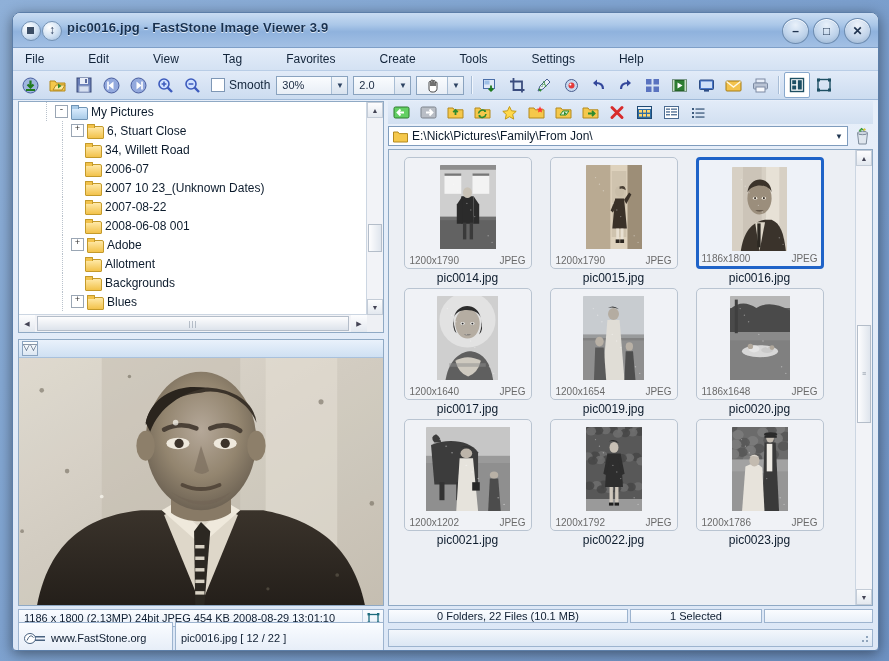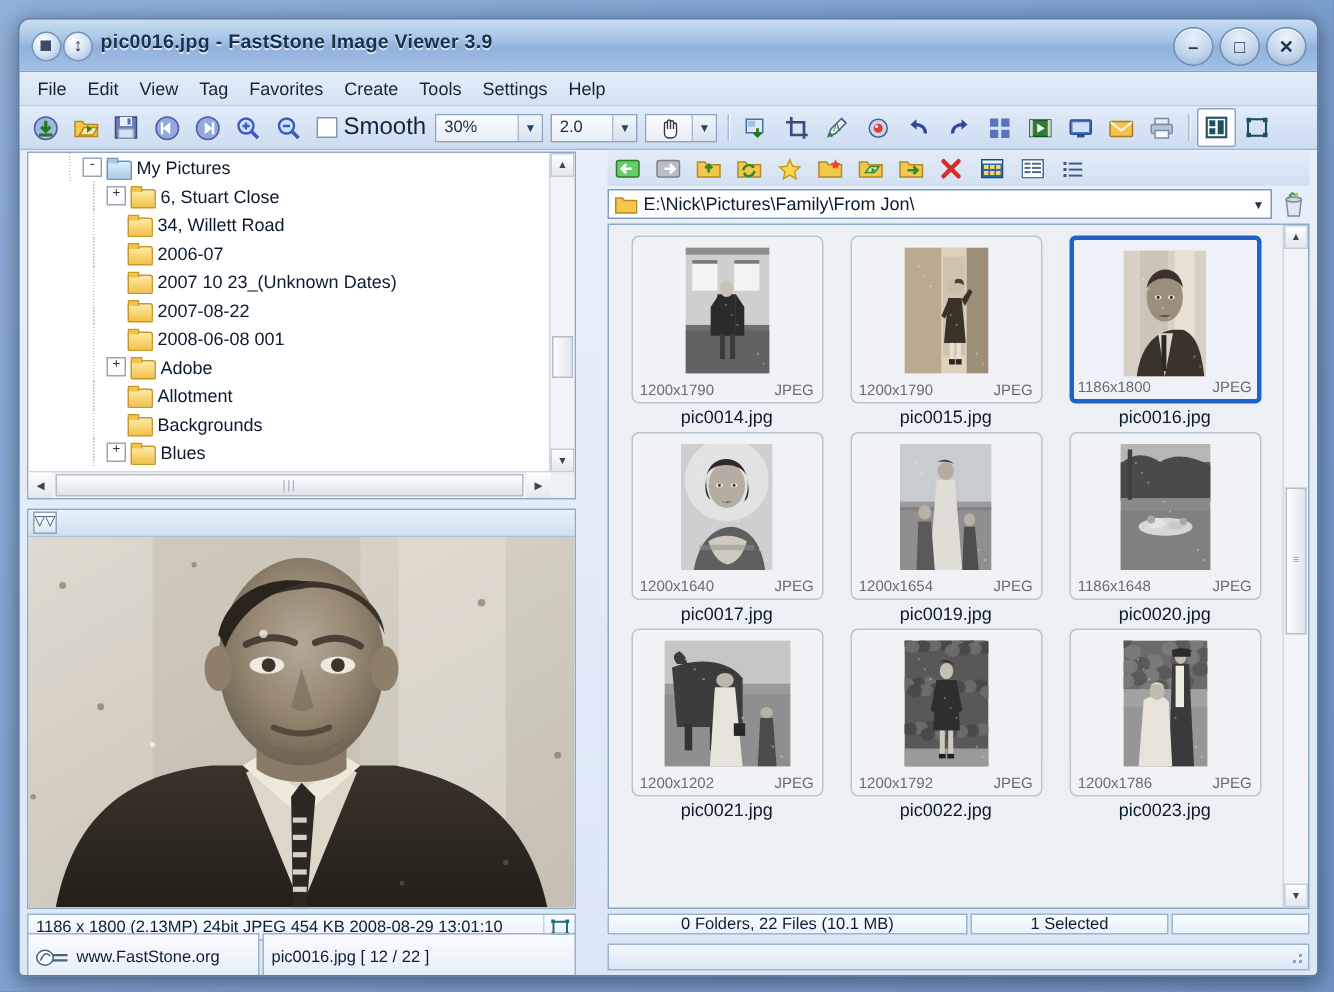--- a/index.html
+++ b/index.html
@@ -31,46 +31,46 @@
   .wbtn{width:25px;height:24px;border-radius:50%;
         background:radial-gradient(circle at 50% 25%,#e9f1fa,#bdd2ea 60%,#92aecd);
         border:1px solid #6d8cb0;position:relative;cursor:default;
         box-shadow:inset 0 1px 0 rgba(255,255,255,.8);}
   .wbtn.close{background:radial-gradient(circle at 50% 25%,#eef3fa,#c2d4ea 60%,#93aecc);}
   .wbtn span{position:absolute;left:0;right:0;top:0;bottom:0;line-height:24px;text-align:center;
              font-size:12px;color:#203450;font-weight:bold;}
 
   
   .menubar{height:22px;background:linear-gradient(180deg,#e4edf9,#d4e2f3);
-           border-bottom:1px solid #b9cde6;display:flex;align-items:center;padding-left:5px;}
+           border-bottom:1px solid #b9cde6;display:flex;align-items:center;padding-left:5px;gap:30px;}
   .menubar div{font-size:12px;color:#12243a;padding:2px 7px;cursor:default;}
 
   
   .toolbar{height:28px;background:linear-gradient(180deg,#e2ebf8,#ccdcf0);
            border-bottom:1px solid #9fb9d8;display:flex;align-items:center;padding:0 4px;gap:1px;}
   .tbtn{width:24px;height:24px;display:flex;align-items:center;justify-content:center;cursor:default;
         border:1px solid transparent;border-radius:2px;}
   .tbtn.active{border-color:#88a8cc;background:#fff;}
   .tsep{width:1px;height:18px;background:#a8bdd6;margin:0 4px;box-shadow:1px 0 0 #f0f6fd;}
   .chk{display:flex;align-items:center;gap:4px;margin:0 3px 0 5px;cursor:default;}
   .chkbox{width:12px;height:12px;background:#fff;border:1px solid #7e97b5;}
-  .chklbl{font-size:16px;color:#12243a;}
+  .chklbl{font-size:12px;color:#12243a;}
   .combo{height:17px;display:flex;align-items:center;background:#fff;border:1px solid #8aa3bf;
          margin:0 2px;cursor:default;}
   .combo .cv{font-size:11px;color:#1b2b42;padding:0 5px;min-width:30px;text-align:left;
              background:linear-gradient(180deg,#fafcfe,#e8eef6);height:100%;display:flex;align-items:center;}
   .combo .ca{width:15px;height:100%;display:flex;align-items:center;justify-content:center;
              background:linear-gradient(180deg,#f2f6fb,#d9e3ef);border-left:1px solid #a8bdd4;
              font-size:8px;color:#2d4362;}
   .combo.wide .cv{min-width:44px;}
 
   
   .body{position:absolute;left:0;top:85px;right:0;bottom:0;}
   .leftpane{position:absolute;left:5px;top:3px;width:366px;bottom:3px;}
-  .rightpane{position:absolute;left:375px;top:3px;right:5px;bottom:3px;margin-left:17px;}
+  .rightpane{position:absolute;left:375px;top:3px;right:5px;bottom:3px;}
 
   
   .treebox{position:absolute;left:0;top:0;right:0;height:232px;background:#fff;
            border:1px solid #8fa9c4;box-sizing:border-box;overflow:hidden;}
   .treeinner{position:absolute;left:0;top:0;right:16px;bottom:17px;overflow:hidden;background:#fff;}
   .trow{height:19px;display:flex;align-items:center;font-size:12px;color:#101e30;
         white-space:nowrap;cursor:default;padding-left:4px;}
   .exp{width:11px;height:11px;border:1px solid #9aa6b4;background:#fff;font-size:9px;line-height:9px;
        text-align:center;color:#333;margin-right:3px;flex:0 0 auto;font-family:"Liberation Mono",monospace;}
   .expspace{width:14px;flex:0 0 auto;}

